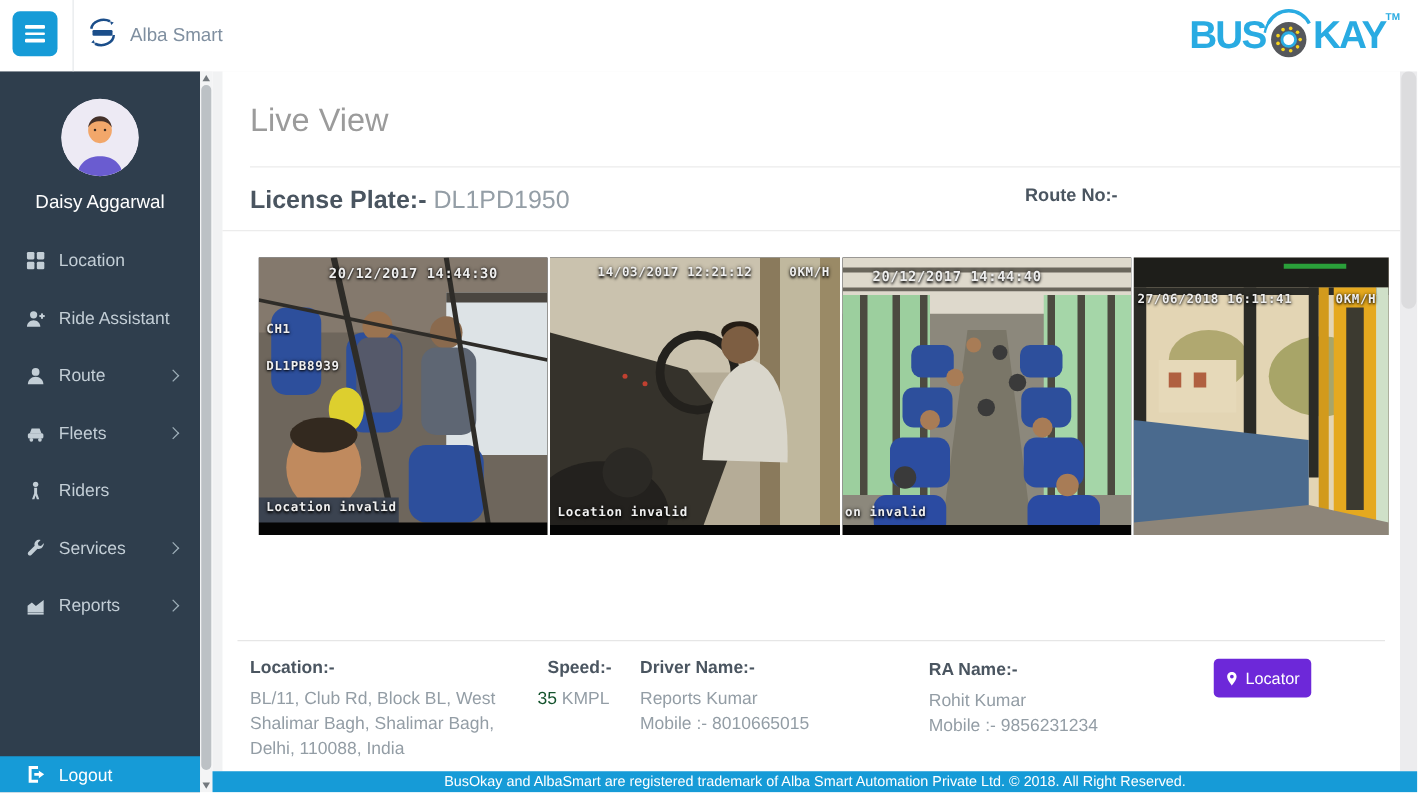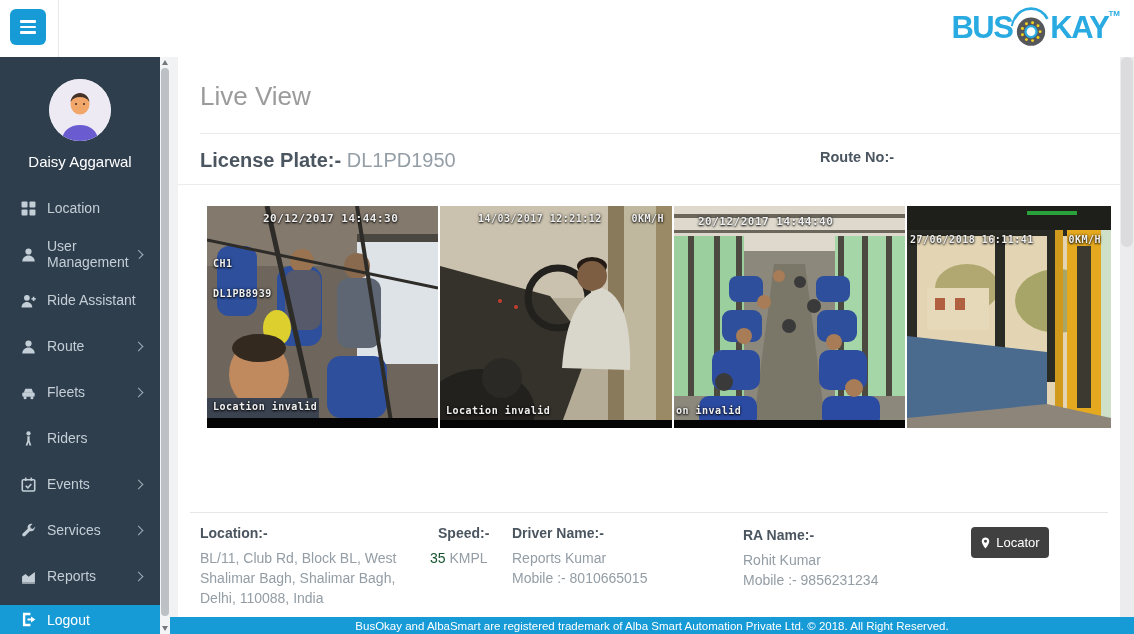--- a/index.html
+++ b/index.html
@@ -71,38 +71,50 @@
   .c4-sp{top:28px;right:10px;}
   
   .det{position:absolute;font-size:14px;}
   .det .lbl{display:block;margin-bottom:7px;}
   .det .txt{color:#939da5;line-height:20px;}
   .det-loc{left:22px;top:468px;width:232px;}
   .det-speed{left:252px;top:468px;}
   .det-speed .lbl{padding-left:8px;}
   .det-driver{left:334px;top:468px;}
   .det-ra{left:565px;top:470px;}
-  .locator-btn{position:absolute;left:793px;top:470px;width:78px;height:31px;background:#404040;border:none;border-radius:4px;
+  .locator-btn{position:absolute;left:793px;top:470px;width:78px;height:31px;background:#6d28d9;border:none;border-radius:4px;
                color:#fff;font-size:13px;font-family:inherit;display:flex;align-items:center;justify-content:center;gap:5px;cursor:pointer;}
   
   .footer{position:absolute;left:170px;top:617px;width:964px;height:17px;background:#169bd7;color:#fff;
           font-size:11.5px;display:flex;align-items:center;justify-content:center;z-index:7;}
 </style>
 </head>
 <body>
 
 <div id="app">
 
   <div class="header">
     <button class="menu-btn">
       <i></i>
         <i></i>
         <i></i>
     </button>
     <div class="header-divider"></div>
+    <div class="brand-left">
+      <span>
+        <svg width="28" height="24" viewBox="0 0 28 24">
+          <path d="M5 9 A10 8 0 0 1 20 3" fill="none" stroke="#1b4e8a" stroke-width="2"></path>
+          <path d="M23 14 A10 8 0 0 1 8 21" fill="none" stroke="#1b4e8a" stroke-width="2"></path>
+          <path d="M20 3 l3 1 -2 2 z" fill="#1b4e8a"></path>
+          <path d="M8 21 l-3 -1 2 -2 z" fill="#1b4e8a"></path>
+          <rect x="6" y="10" width="16" height="4.5" rx="1" fill="#1b4e8a"></rect>
+        </svg>
+      </span>
+      <span class="alba-name">Alba Smart</span>
+    </div>
     <div class="brand-right">
       <span class="logo-txt">BUS</span>
       <span class="logo-wheel">
         <svg width="42" height="44" viewBox="0 0 46 46">
           <path d="M5 13 A20 20 0 0 1 41 13" fill="none" stroke="#29abe2" stroke-width="3"></path>
           <path d="M2 21 A22 22 0 0 1 9 8" fill="none" stroke="#29abe2" stroke-width="2.2"></path>
           <circle cx="23" cy="27" r="15.5" fill="#55575b"></circle>
           <circle cx="33" cy="27" r="1.6" fill="#f6d31c"></circle>
             <circle cx="30.7" cy="33.4" r="1.6" fill="#f6d31c"></circle>
           <circle cx="24.7" cy="36.8" r="1.6" fill="#f6d31c"></circle>
@@ -142,30 +154,20 @@
               <rect x="7.9" y="0.5" width="5.6" height="5.6" rx="1"></rect>
               <rect x="0.5" y="7.9" width="5.6" height="5.6" rx="1"></rect>
               <rect x="7.9" y="7.9" width="5.6" height="5.6" rx="1"></rect>
             </svg>
         </span>
         <span>Location</span>
       </div>
       <div class="nav-item">
         <span class="nicon">
           <svg width="15" height="15" viewBox="0 0 14 14">
-              <circle cx="7" cy="4.2" r="2.9"></circle>
-              <path d="M1.2 13.5c0-3.2 2.6-5.6 5.8-5.6s5.8 2.4 5.8 5.6z"></path>
-            </svg>
-        </span>
-        <span>User Management</span>
-        <span class="chev"></span>
-      </div>
-      <div class="nav-item">
-        <span class="nicon">
-          <svg width="15" height="15" viewBox="0 0 14 14">
               <circle cx="5.5" cy="4.5" r="2.7"></circle>
               <path d="M0.5 13.5c0-2.9 2.3-5 5-5s5 2.1 5 5z"></path>
               <rect x="9.8" y="4.7" width="4" height="1.5"></rect>
               <rect x="11" y="3.5" width="1.5" height="4"></rect>
             </svg>
         </span>
         <span>Ride Assistant</span>
       </div>
       <div class="nav-item">
         <span class="nicon">
@@ -190,32 +192,20 @@
         <span class="chev"></span>
       </div>
       <div class="nav-item">
         <span class="nicon">
           <svg width="15" height="15" viewBox="0 0 14 14">
               <circle cx="7" cy="2.3" r="2"></circle>
               <path d="M5.9 4.8h2.2v4.4l1.6 4.3H7.9L7 10.6l-.9 2.9H4.3l1.6-4.3z"></path>
             </svg>
         </span>
         <span>Riders</span>
-      </div>
-      <div class="nav-item">
-        <span class="nicon">
-          <svg width="15" height="15" viewBox="0 0 14 14">
-              <rect x="1.2" y="2.5" width="11.6" height="10.5" rx="1" fill="none" stroke="currentColor" stroke-width="1.5"></rect>
-              <rect x="3.6" y="0.6" width="1.6" height="3"></rect>
-              <rect x="8.8" y="0.6" width="1.6" height="3"></rect>
-              <path d="M4.4 8.2l2 2 3.2-3.6" fill="none" stroke="currentColor" stroke-width="1.5"></path>
-            </svg>
-        </span>
-        <span>Events</span>
-        <span class="chev"></span>
       </div>
       <div class="nav-item">
         <span class="nicon">
           <svg width="15" height="15" viewBox="0 0 14 14">
               <path d="M12.9 4.1c0 1.9-1.6 3.5-3.5 3.5-.3 0-.7-.1-1-.2l-4.6 4.7c-.6.6-1.6.6-2.2 0-.6-.6-.6-1.6 0-2.2l4.7-4.6c-.1-.3-.2-.7-.2-1C6.1 2.4 7.7.8 9.6.8c.4 0 .8.1 1.1.2L8.6 3.1l.5 1.9 1.9.5 2.1-2.1c.1.3.2.7.2 1z"></path>
             </svg>
         </span>
         <span>Services</span>
         <span class="chev"></span>
       </div>

